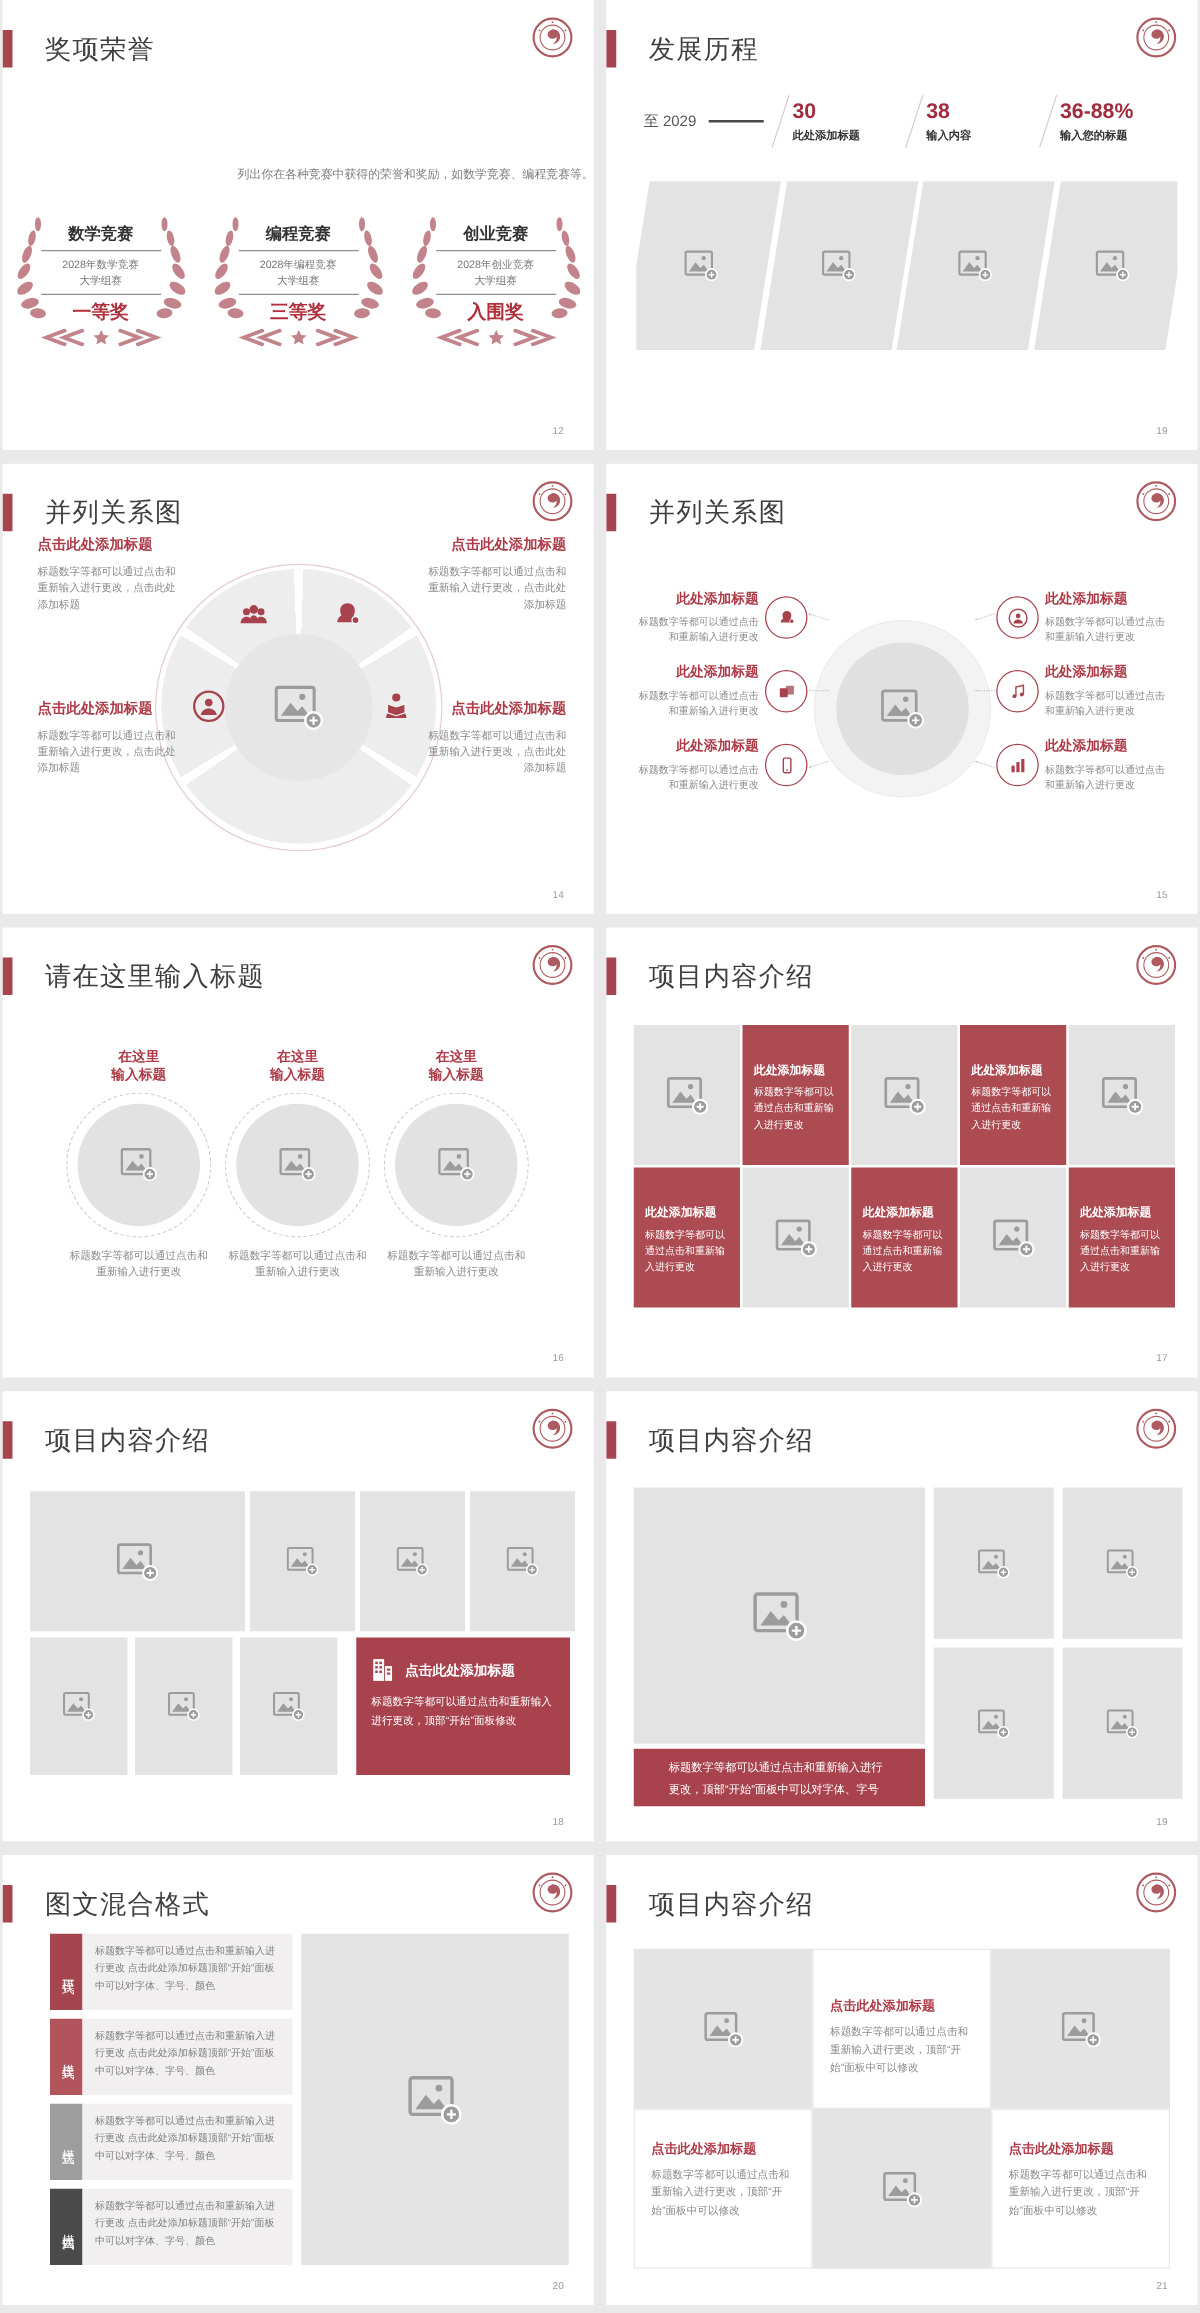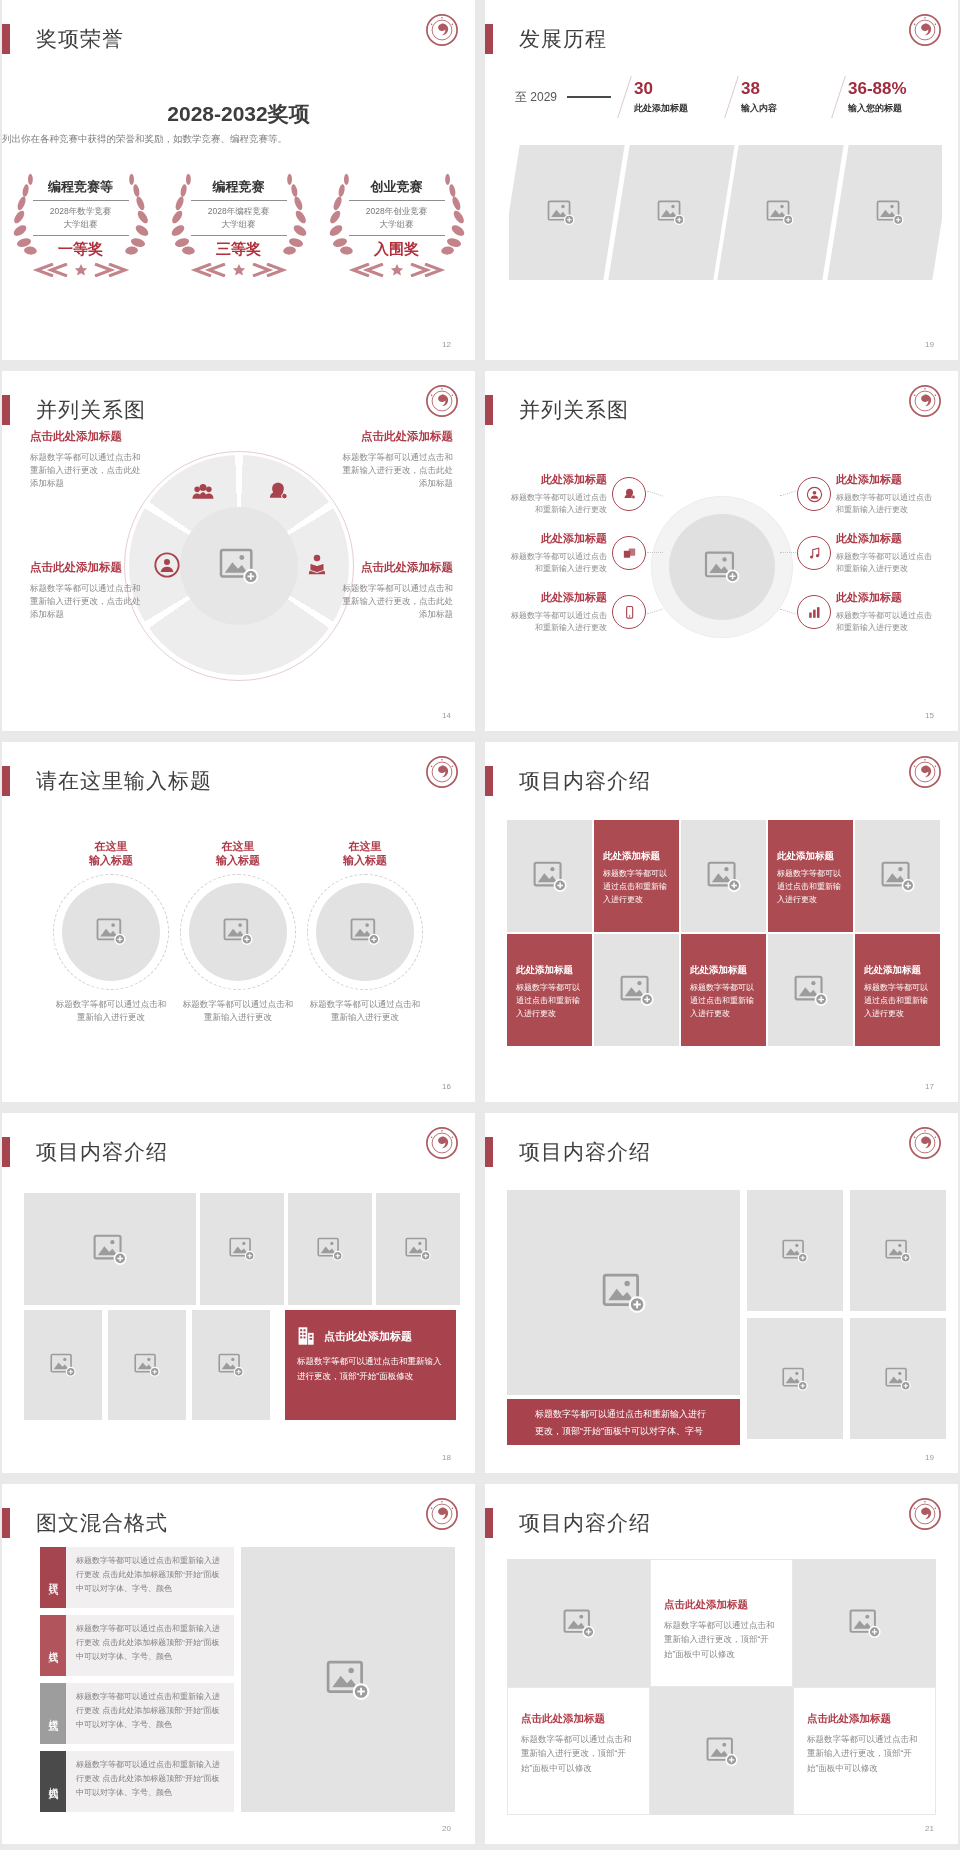--- a/index.html
+++ b/index.html
@@ -11,21 +11,21 @@
   .hd .bar{width:8px;height:30px;background:#a4454f;}
   .hd .t{margin-left:26px;font-size:21px;color:#3f3f3f;letter-spacing:1px;}
   .logo{position:absolute;top:13px;right:16px;width:34px;height:34px;z-index:3;}
   .pg{position:absolute;right:24px;bottom:11px;font-size:8px;color:#9a9a9a;}
   .ph{background:#e3e3e3;display:flex;align-items:center;justify-content:center;}
   .ph svg{width:34px;height:31px;}
   .ph svg.sm{width:26px;height:24px;}
   .ph svg.lg{width:44px;height:40px;}
   
   .s12-head{position:absolute;top:100px;left:0;right:0;text-align:center;font-size:21px;font-weight:bold;color:#3d3d3d;}
-  .s12-sub{position:absolute;top:133px;left:0;right:0;text-align:left;font-size:9.5px;color:#7d7d7d;}
+  .s12-sub{position:absolute;top:133px;left:0;right:0;text-align:right;font-size:9.5px;color:#7d7d7d;}
   .s12-awards{position:absolute;top:168px;left:0;right:0;display:flex;justify-content:center;gap:8px;}
   .award{position:relative;width:150px;text-align:center;padding-top:10px;}
   .laurel{position:absolute;top:4px;width:32px;height:90px;}
   .laurel.l{left:2px;}
   .laurel.r{right:2px;transform:scaleX(-1);}
   .award .name{font-size:13px;font-weight:bold;color:#333;}
   .award .ln{width:96px;height:1px;background:#8f8f8f;margin:4px auto;}
   .award .d{font-size:8.5px;color:#777;line-height:1.5;}
   .award .prize{margin-top:3px;font-size:15px;font-weight:bold;color:#b0303c;}
   .award .wings{width:120px;height:14px;margin:4px auto 0;}
@@ -202,31 +202,30 @@
 <div class="deck">
 
   <div class="slide">
     <div class="hd">
       <div class="bar"></div>
       <div class="t">奖项荣誉</div>
     </div>
     <svg class="logo" viewBox="0 0 36 36">
         <use href="#i-logo"></use>
       </svg>
-    <div class="s12-head">2028-2032奖项</div>
     <div class="s12-sub">列出你在各种竞赛中获得的荣誉和奖励，如数学竞赛、编程竞赛等。</div>
     <div class="s12-awards">
       <div class="award">
         <svg class="laurel l" viewBox="0 0 40 110">
             <use href="#i-branch"></use>
           </svg>
         <svg class="laurel r" viewBox="0 0 40 110">
             <use href="#i-branch"></use>
           </svg>
-        <div class="name">编程竞赛等</div>
+        <div class="name">数学竞赛</div>
         <div class="ln"></div>
         <div class="d">2028年数学竞赛</div>
         <div class="d">大学组赛</div>
         <div class="ln"></div>
         <div class="prize">一等奖</div>
         <svg class="wings" viewBox="0 0 120 14">
             <use href="#i-wings"></use>
           </svg>
       </div>
       <div class="award">

